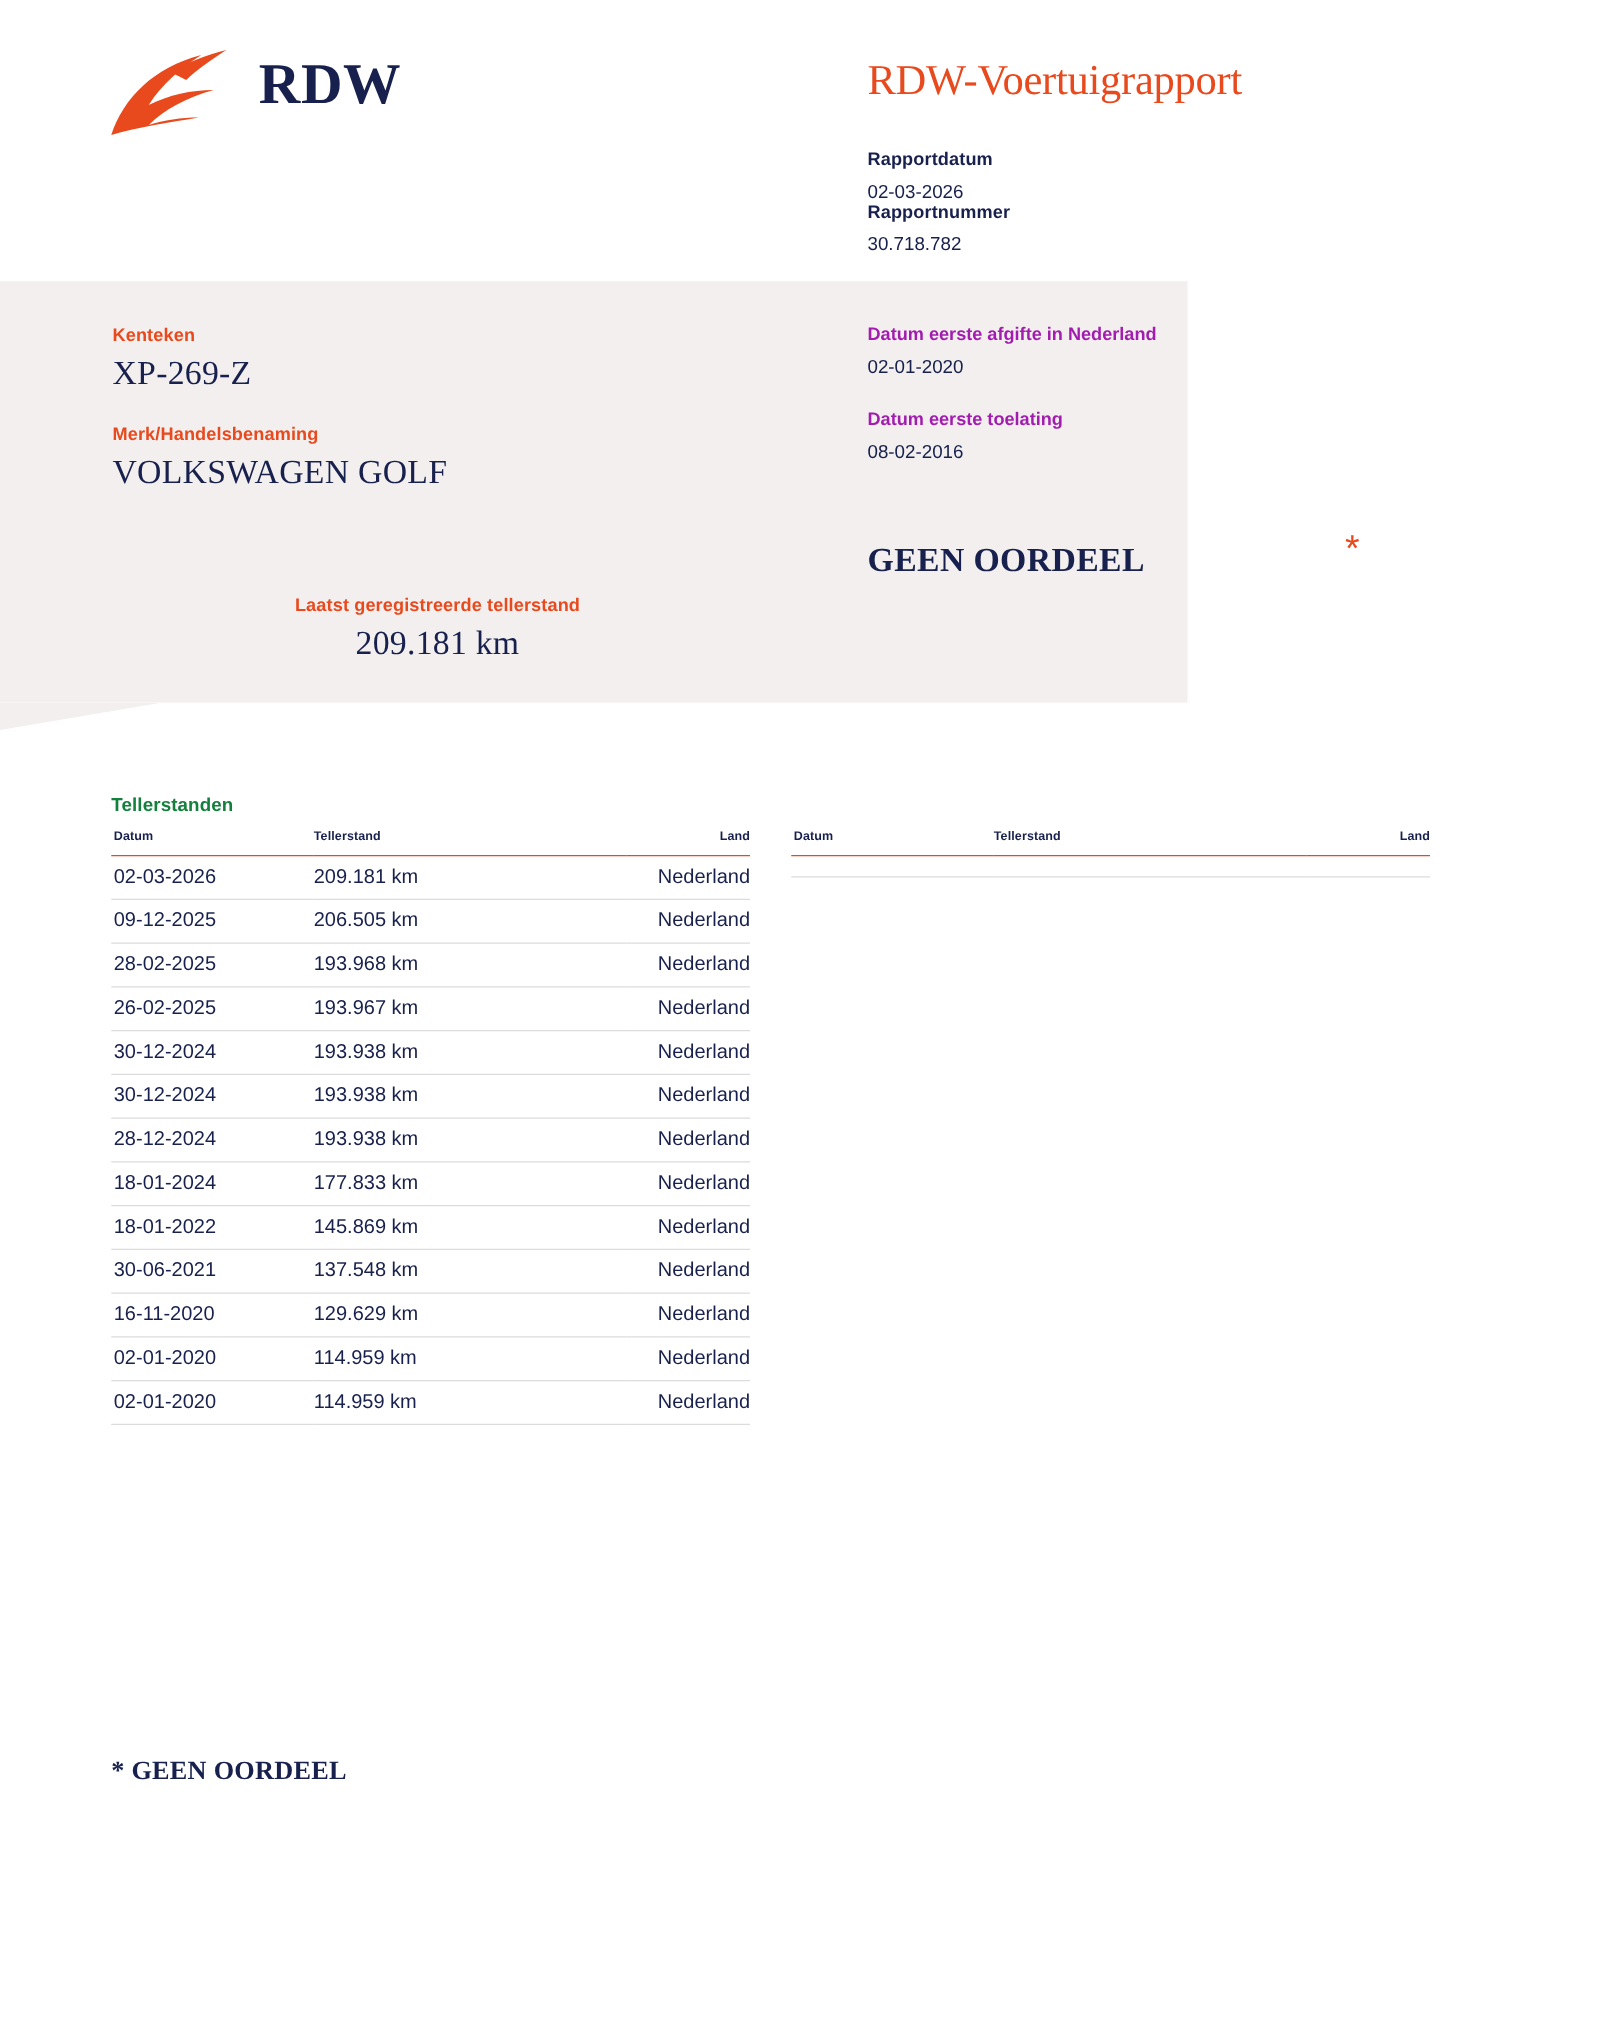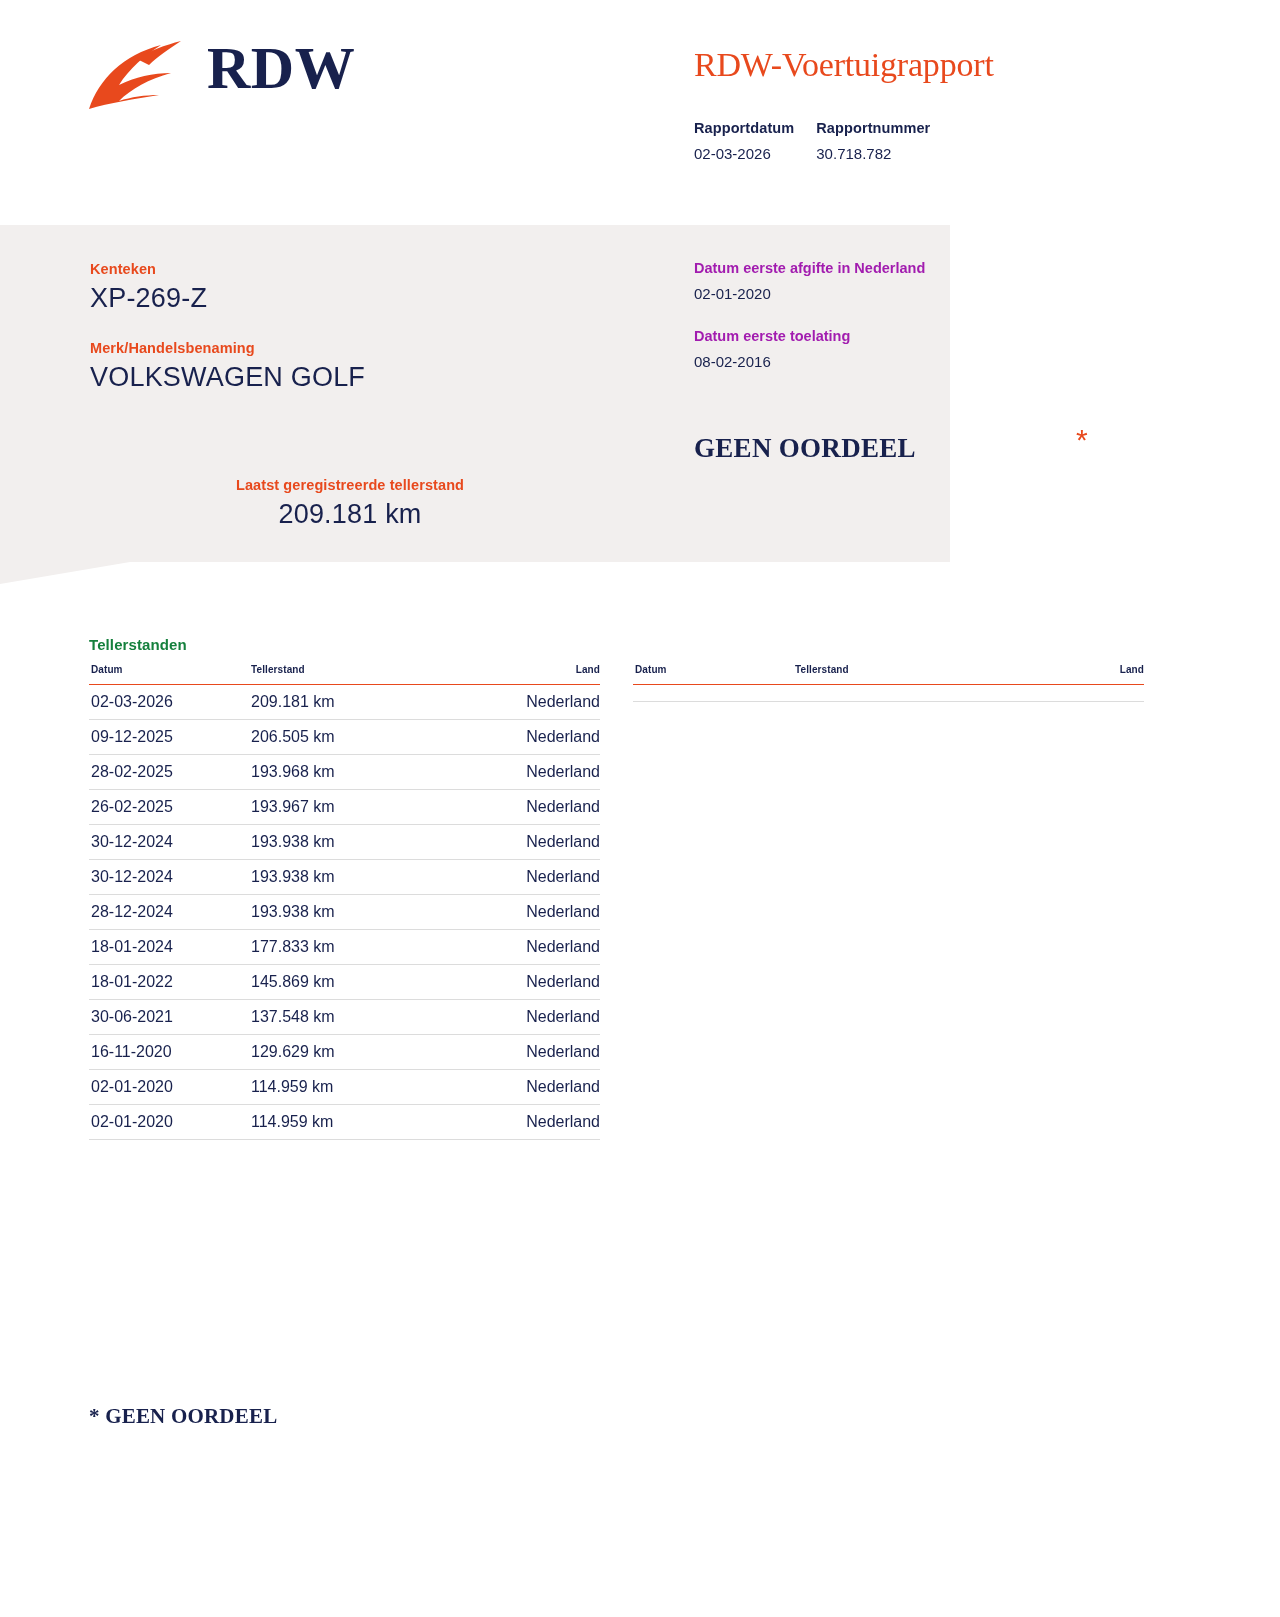--- a/index.html
+++ b/index.html
@@ -28,21 +28,21 @@
     display: flex;
     align-items: center;
   }
   .logo-mark {
     width: 120px;
     height: 72px;
     position: relative;
   }
   .logo-text {
     font-family: "Liberation Serif", serif;
-    font-size: 60px;
+    font-size: 46px;
     font-weight: 700;
     letter-spacing: 0.5px;
     color: #18214d;
     margin-left: 12px;
     line-height: 1;
     padding-bottom: 14px;
   }
   .report-title {
     position: absolute;
     left: 694px;
@@ -51,20 +51,21 @@
     font-size: 34px;
     color: #e8491d;
     font-weight: 400;
     letter-spacing: -0.2px;
   }
   .report-meta {
     position: absolute;
     left: 694px;
     top: 120px;
     display: flex;
+    flex-direction: column;
   }
   .meta-block { margin-right: 22px; }
   .meta-label {
     font-size: 14.5px;
     font-weight: 700;
     color: #18214d;
     letter-spacing: 0.1px;
   }
   .meta-value {
     font-size: 15px;
@@ -91,21 +92,21 @@
     background: #f2efee;
     clip-path: polygon(0 0, 100% 0, 0 100%);
   }
   .field-label {
     font-size: 14.5px;
     font-weight: 700;
     color: #e8491d;
     letter-spacing: 0.1px;
   }
   .field-value {
-    font-family: Liberation Sans, sans-serif;
+    font-family: Liberation Serif, serif;
     font-size: 27px;
     color: #18214d;
     margin-top: 6px;
     letter-spacing: 0.2px;
   }
   .panel-left {
     position: absolute;
     left: 90px;
     top: 36px;
     width: 520px;

